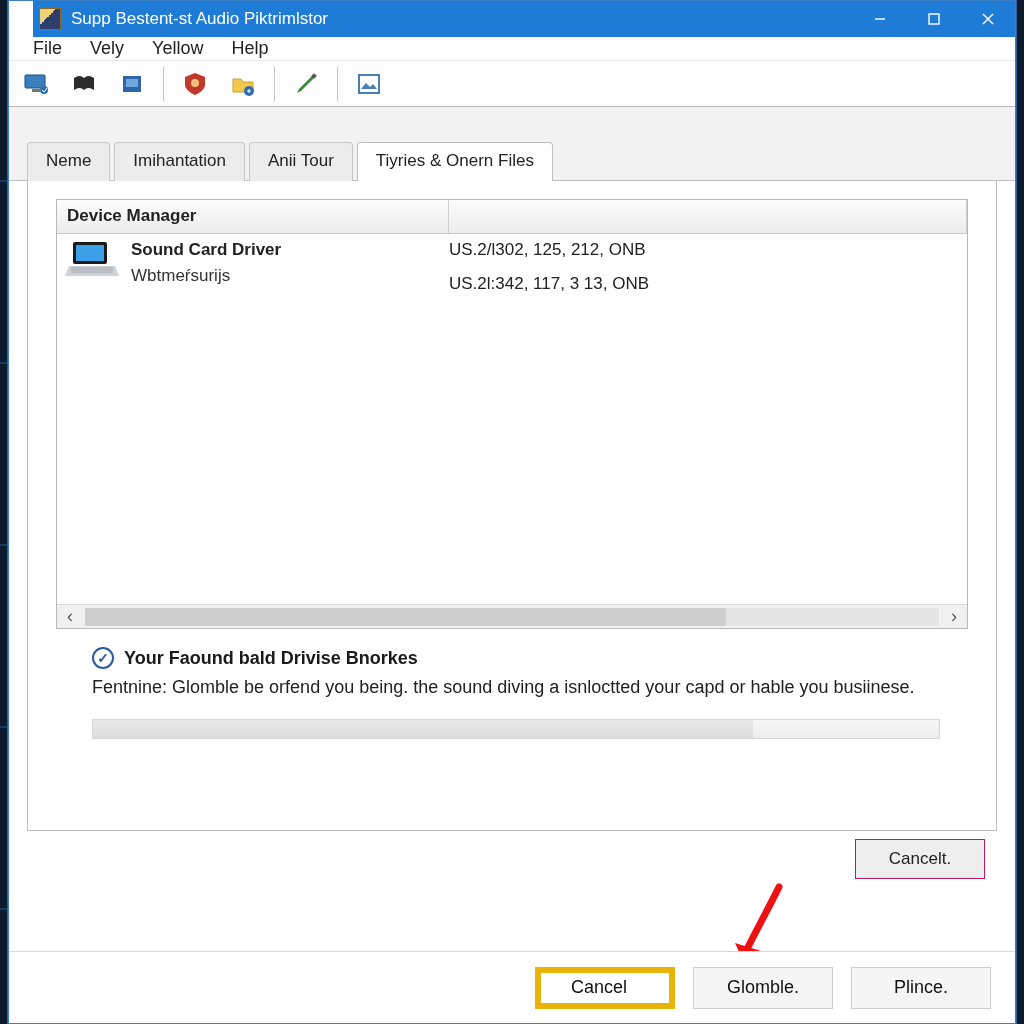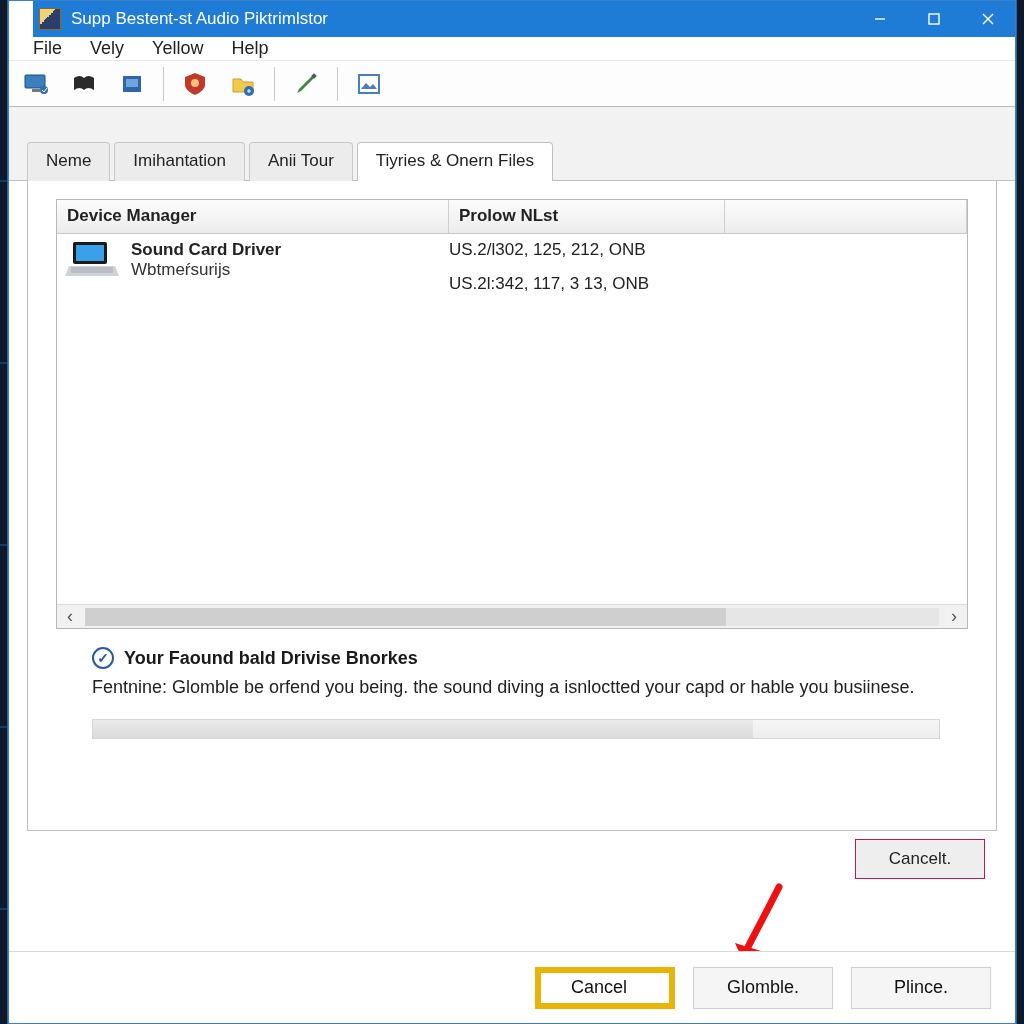--- a/index.html
+++ b/index.html
@@ -67,21 +67,21 @@
 .th.c1 { width: 392px; }
 .th.c2 { width: 276px; }
 .th.c3 { flex:1; }
 .tbody { flex:1; overflow:hidden; position:relative; }
 .trow { display:flex; align-items:flex-start; padding:6px 0 0 8px; }
 .td { font-size:17px; color:#222; }
 .td.c1 { width: 384px; display:flex; gap:12px; }
 .td.c2 { width: 276px; }
 .laptop-icon { width:54px; height:42px; flex:0 0 auto; }
 .dev-name { font-weight:700; }
-.dev-sub { color:#333; }
+.dev-sub { color:#333; margin-top:6px; }
 .hscroll {
   height:24px; background:#f1f1f1; border-top:1px solid #d8d8d8;
   display:flex; align-items:center;
 }
 .hscroll .arrow {
   width:26px; height:24px; display:flex; align-items:center; justify-content:center;
   color:#555; font-size:18px; user-select:none;
 }
 .hscroll .track { flex:1; height:18px; background:#e6e6e6; position:relative; margin:0 2px; }
 .hscroll .thumb { position:absolute; left:0; top:0; height:18px; width:75%; background:#cfcfcf; }
@@ -214,21 +214,20 @@
     <div class="tab">Neme</div>
     <div class="tab">Imihantation</div>
     <div class="tab">Anii Tour</div>
     <div class="tab active">Tiyries &amp; Onern Files</div>
   </div>
 
   <div class="panel">
     <div class="table-wrap">
       <div class="thead">
         <div class="th c1">Device Manager</div>
-        <div class="th c2">Prolow NLst</div>
         <div class="th c3"></div>
       </div>
       <div class="tbody">
         <div class="trow">
           <div class="td c1">
             <svg class="laptop-icon" viewBox="0 0 54 42">
               <rect x="8" y="2" width="34" height="22" rx="2" fill="#1a1a1a"></rect>
               <rect x="11" y="5" width="28" height="16" fill="#3aa0e8"></rect>
               <path d="M4 26 h46 l4 10 H0 Z" fill="#cfd3d8"></path>
               <rect x="6" y="27" width="42" height="6" fill="#b9bec4"></rect>

